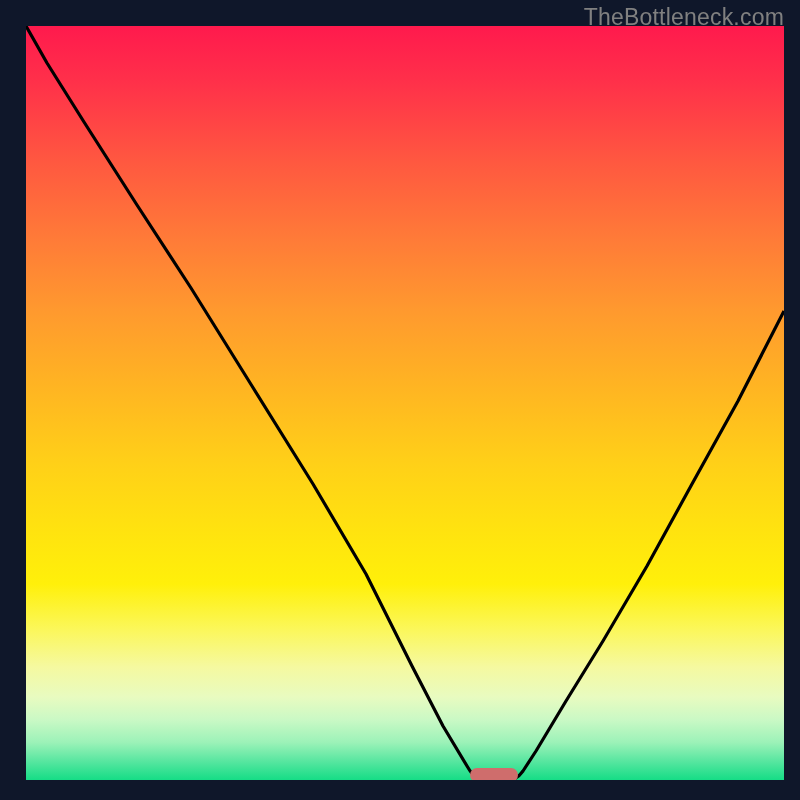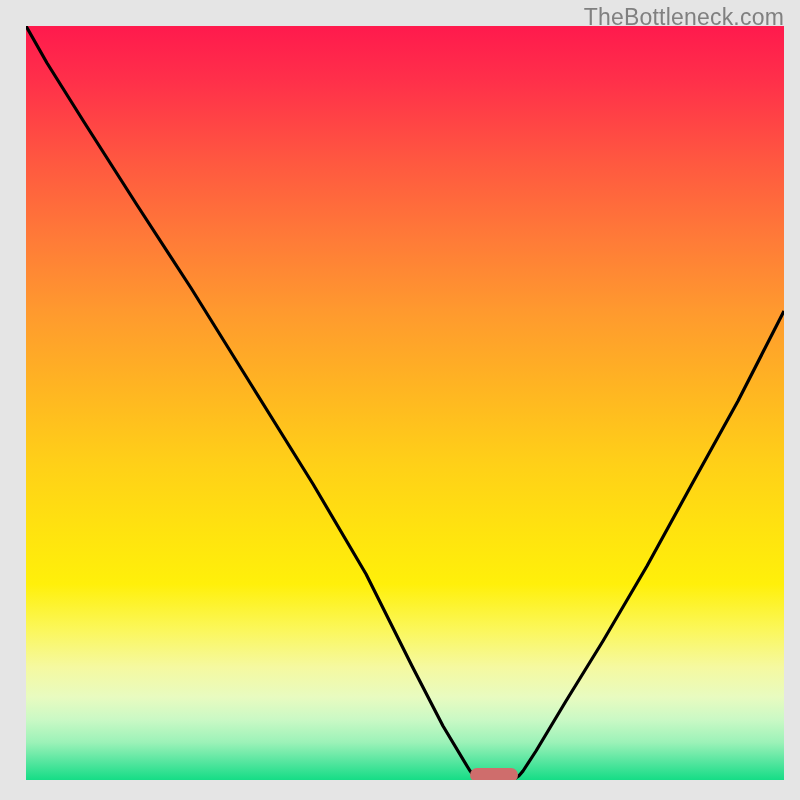--- a/index.html
+++ b/index.html
@@ -8,21 +8,21 @@
     width: 800px;
     height: 800px;
     background: #000;
     overflow: hidden;
     font-family: Arial, Helvetica, sans-serif;
   }
   .frame {
     position: relative;
     width: 800px;
     height: 800px;
-    background: #e5e5e5;
+    background: #0f172a;
   }
   .plot {
     position: absolute;
     left: 26px;
     top: 26px;
     width: 758px;
     height: 754px;
     overflow: hidden;
   }
   .gradient {

